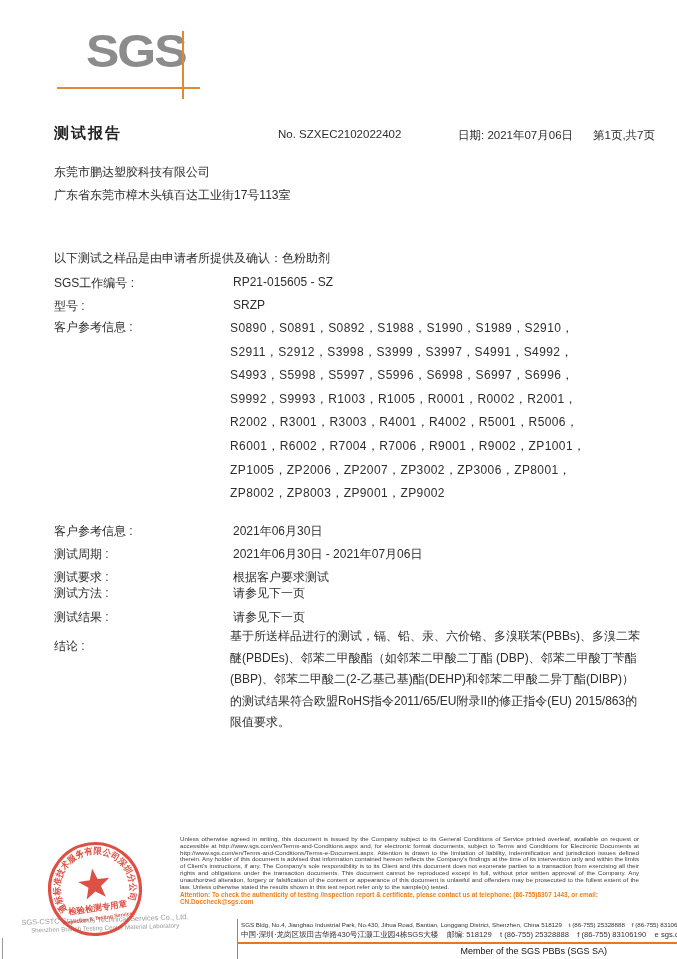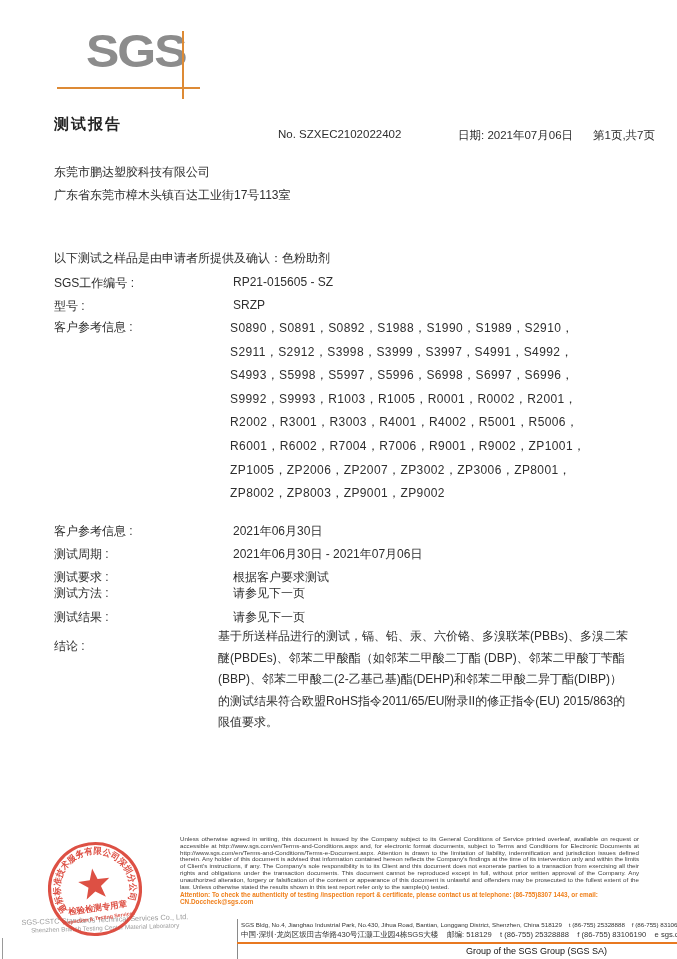--- a/index.html
+++ b/index.html
@@ -5,31 +5,31 @@
   html,body{margin:0;padding:0;background:#fff;}
   body{width:677px;height:959px;font-family:"Liberation Sans","DejaVu Sans",sans-serif;color:#2e2e2e;}
   .page{position:relative;width:677px;height:959px;background:#fff;overflow:hidden;}
 
   
   .logo-text{position:absolute;left:86px;top:26px;font-size:50px;font-weight:bold;color:#8c8c8c;letter-spacing:-2px;line-height:1;transform:scaleY(.94);}
   .logo-hline{position:absolute;left:57px;top:87px;width:143px;height:2px;background:#dd8a35;}
   .logo-vline{position:absolute;left:182px;top:31px;width:2px;height:68px;background:#dd8a35;}
 
   
-  .title{position:absolute;left:54px;top:115px;font-size:15px;font-weight:bold;letter-spacing:2px;color:#222;}
+  .title{position:absolute;left:54px;top:124px;font-size:15px;font-weight:bold;letter-spacing:2px;color:#222;}
   .hmeta{position:absolute;top:128px;font-size:11.5px;white-space:nowrap;color:#2e2e2e;padding-left:48px;}
 
   
   .line{position:absolute;left:54px;font-size:12px;white-space:nowrap;}
   .frow{position:absolute;left:54px;width:590px;font-size:12px;}
   .flabel{display:inline-block;white-space:nowrap;}
   .fvalue{position:absolute;left:179px;white-space:nowrap;}
   .codes{position:absolute;left:230px;top:317px;font-size:12px;line-height:23.6px;letter-spacing:.4px;}
   .codes div{white-space:nowrap;}
-  .conclusion{position:absolute;left:218px;top:626px;width:412px;font-size:12px;line-height:21.6px;text-align:left;}
+  .conclusion{position:absolute;left:230px;top:626px;width:412px;font-size:12px;line-height:21.6px;text-align:left;}
 
   
   .legal{position:absolute;left:180px;top:836px;width:459px;font-size:6.2px;line-height:6.8px;text-align:justify;color:#3d3d3d;}
   .attention{color:#ef7f1a;font-weight:bold;font-size:6.4px;line-height:7px;text-align:left;margin-top:1px;}
   .addr{position:absolute;left:241px;white-space:pre;color:#333;}
   .addr-en{top:921px;font-size:6.2px;}
   .addr-cn{top:930px;font-size:7.6px;}
   .vdiv{position:absolute;left:237px;top:919px;width:1px;height:40px;background:#8a8a8a;}
   .edge-tick{position:absolute;left:2px;top:938px;width:1px;height:21px;background:#9a9a9a;}
   .orange-rule{position:absolute;left:237px;top:942px;width:440px;height:2px;background:#e87820;}
@@ -126,15 +126,15 @@
   <div class="legal">
     <span>Unless otherwise agreed in writing, this document is issued by the Company subject to its General Conditions of Service printed overleaf, available on request or accessible at http://www.sgs.com/en/Terms-and-Conditions.aspx and, for electronic format documents, subject to Terms and Conditions for Electronic Documents at http://www.sgs.com/en/Terms-and-Conditions/Terms-e-Document.aspx. Attention is drawn to the limitation of liability, indemnification and jurisdiction issues defined therein. Any holder of this document is advised that information contained hereon reflects the Company's findings at the time of its intervention only and within the limits of Client's instructions, if any. The Company's sole responsibility is to its Client and this document does not exonerate parties to a transaction from exercising all their rights and obligations under the transaction documents. This document cannot be reproduced except in full, without prior written approval of the Company. Any unauthorized alteration, forgery or falsification of the content or appearance of this document is unlawful and offenders may be prosecuted to the fullest extent of the law. Unless otherwise stated the results shown in this test report refer only to the sample(s) tested.</span>
     <div class="attention">Attention: To check the authenticity of testing /inspection report &amp; certificate, please contact us at telephone: (86-755)8307 1443, or email: CN.Doccheck@sgs.com</div>
   </div>
 
   <div class="vdiv"></div>
   <div class="edge-tick"></div>
   <div class="addr addr-en">SGS Bldg, No.4, Jianghao Industrial Park, No.430, Jihua Road, Bantian, Longgang District, Shenzhen, China 518129    t (86-755) 25328888    f (86-755) 83106190    www.sgsgroup.com.cn</div>
   <div class="addr addr-cn">中国·深圳·龙岗区坂田吉华路430号江灏工业园4栋SGS大楼    邮编: 518129    t (86-755) 25328888    f (86-755) 83106190    e sgs.china@sgs.com</div>
   <div class="orange-rule"></div>
-  <div class="member">Group of the SGS Group (SGS SA)</div>
+  <div class="member">Member of the SGS PBBs (SGS SA)</div>
 
 </div>
 
 </body></html>

